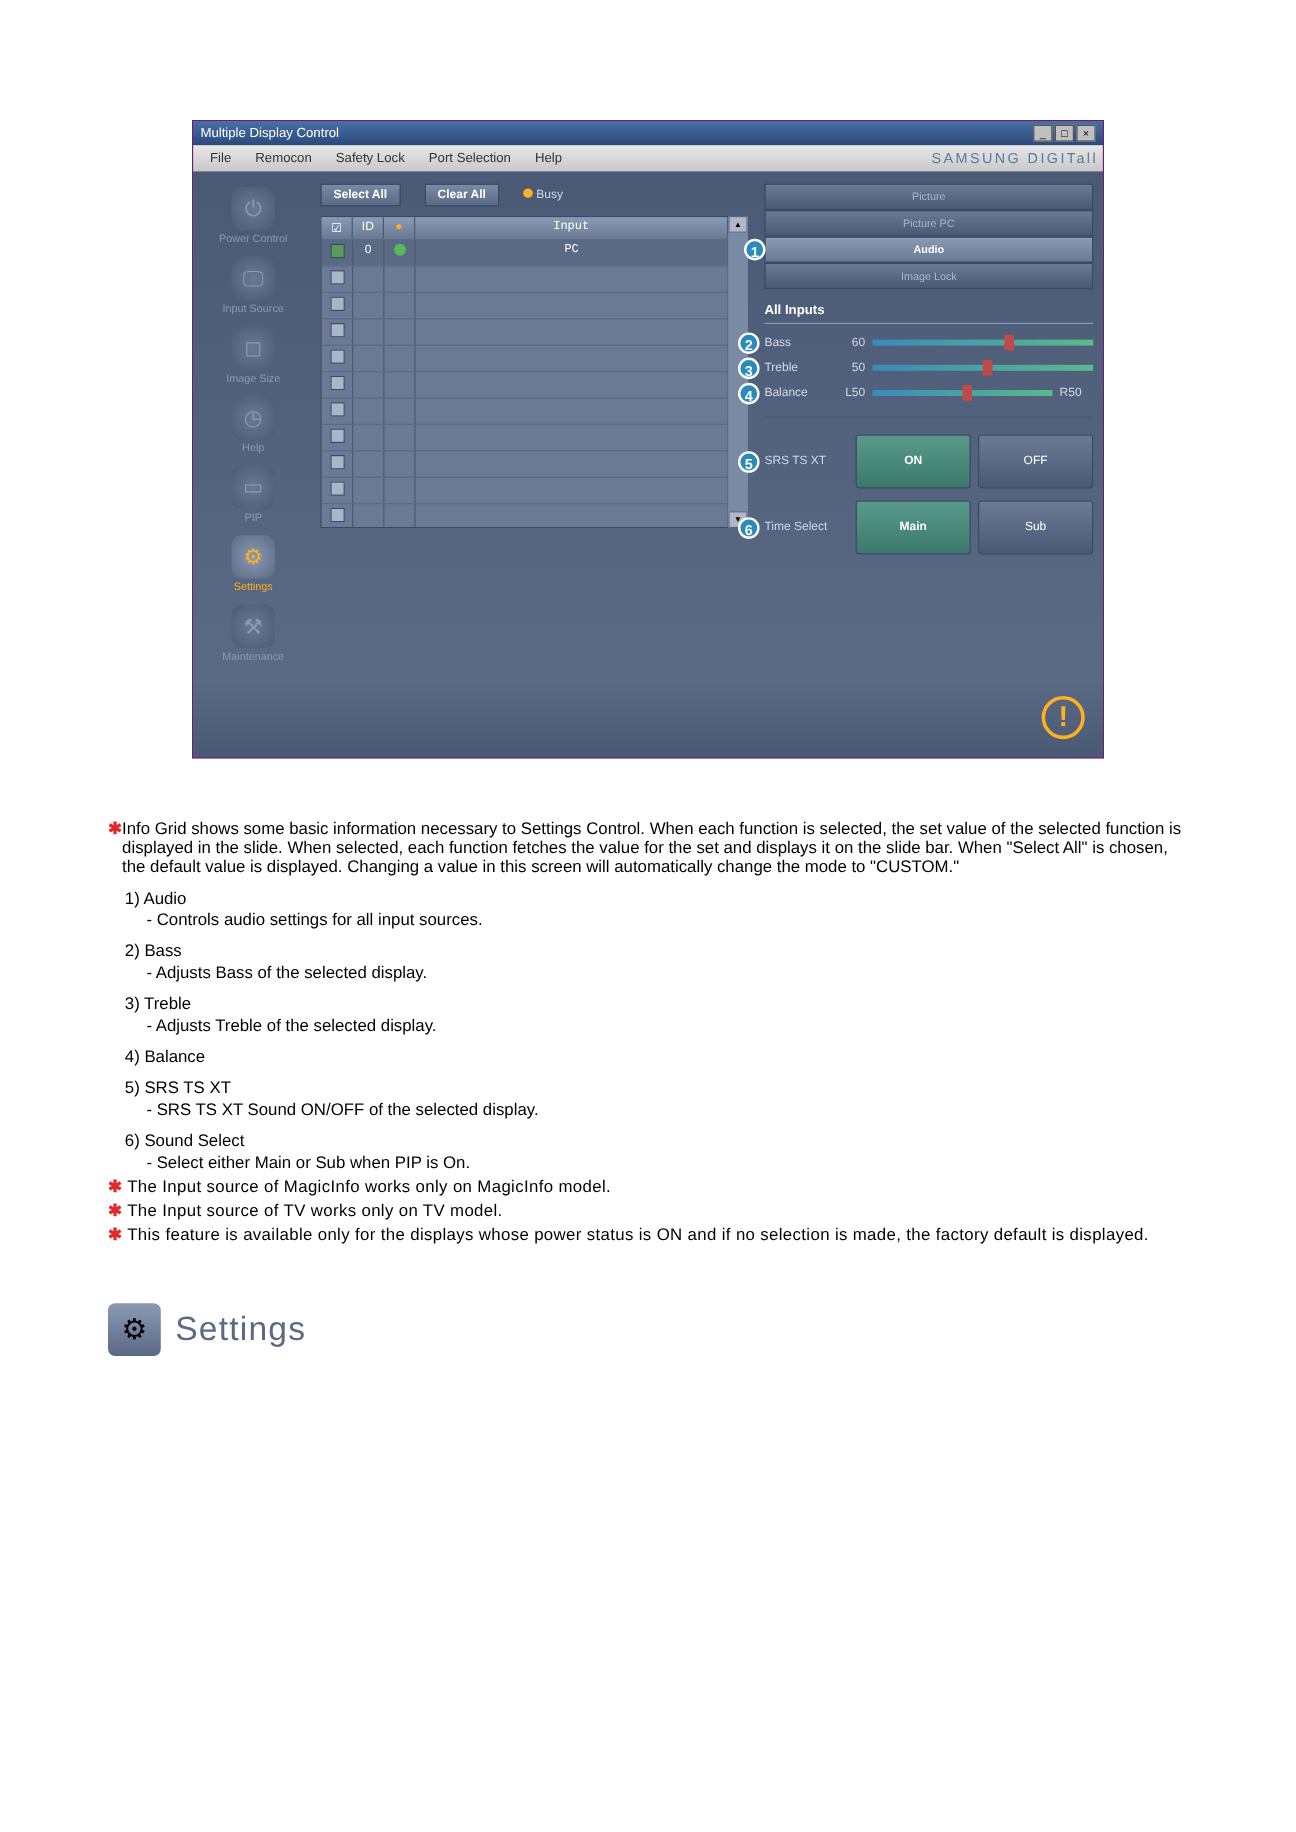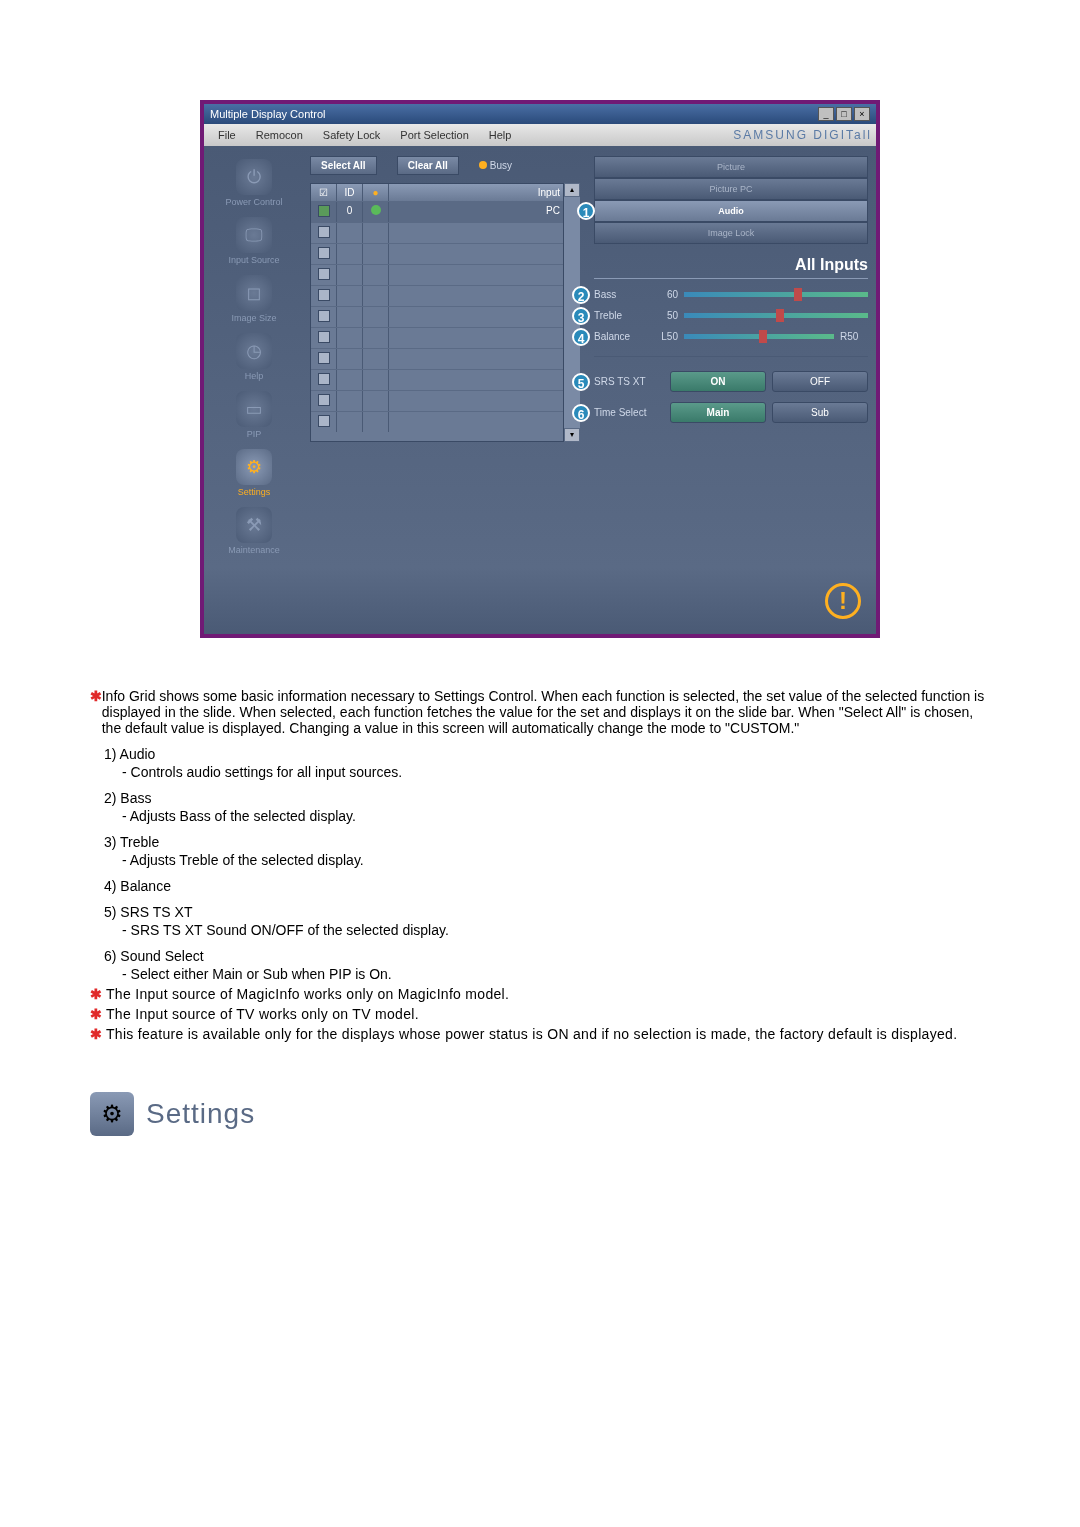--- a/index.html
+++ b/index.html
@@ -1,17 +1,17 @@
 <!DOCTYPE html>
 <html><head>
 <meta charset="utf-8">
 <style>
 * { margin: 0; padding: 0; box-sizing: border-box; font-family: Arial, sans-serif; }
 body { background: #fff; padding: 100px 90px; font-size: 14px; }
-.window { width: 680px; margin: 0 auto; background: #5b6d8a; border: 4px solid #701a75; }
+.window { width: 760px; margin: 0 auto; background: #5b6d8a; border: 1px solid #701a75; }
 .titlebar { background: linear-gradient(#4a6fa5,#2a4a7a); color: #fff; padding: 3px 6px; font-size: 11px; display: flex; justify-content: space-between; align-items: center; }
 .titlebar .btns { display: flex; gap: 2px; }
 .titlebar .btns span { width: 16px; height: 14px; background: #c0c0c0; border: 1px solid #555; display: inline-block; font-size: 9px; text-align: center; line-height: 12px; color: #000; }
 .menubar { background: linear-gradient(#e8e8e8,#c8c8c8); display: flex; padding: 2px 4px; font-size: 11px; align-items: center; }
 .menubar .mitem { padding: 3px 10px; color: #333; cursor: pointer; }
 .menubar .brand { margin-left: auto; color: #5a7aa5; font-size: 12px; letter-spacing: 2px; }
 .content { display: flex; background: linear-gradient(#4a5a75,#5a6a85); min-height: 420px; }
 .sidebar { width: 100px; padding: 10px 4px; display: flex; flex-direction: column; gap: 4px; }
 .sb-item { display: flex; flex-direction: column; align-items: center; padding: 3px; color: #8a9ab5; font-size: 9px; cursor: pointer; }
 .sb-item.active { color: #ffb020; }
@@ -19,46 +19,46 @@
 .sb-item.active .sb-icon { background: radial-gradient(#8a9ab5,#5a6a85); }
 .center { flex: 1; padding: 10px 6px; }
 .toolbar { display: flex; align-items: center; gap: 20px; font-size: 10px; color: #cfd8e8; margin-bottom: 8px; }
 .tb-btn { background: linear-gradient(#7a8aa5,#5a6a85); color: #fff; border: 1px solid #3a4a65; padding: 3px 10px; font-size: 10px; cursor: pointer; font-weight: bold; }
 .busy-dot { width: 8px; height: 8px; border-radius: 50%; background: #ffb020; display: inline-block; margin-right: 3px; }
 .grid { border: 1px solid #3a4a65; background: #6a7a95; font-size: 10px; }
 .grid-head { display: flex; background: linear-gradient(#8a9ab5,#6a7a95); color: #fff; }
 .col-chk { width: 26px; text-align: center; padding: 3px; border-right: 1px solid #4a5a75; }
 .col-id { width: 26px; text-align: center; padding: 3px; border-right: 1px solid #4a5a75; color: #fff; }
 .col-st { width: 26px; text-align: center; padding: 3px; border-right: 1px solid #4a5a75; }
-.col-input { flex: 1; text-align: right; padding: 3px; color: #fff; }
+.col-input { flex: 1; text-align: center; padding: 3px; color: #fff; font-family: Liberation Mono, monospace; }
 .grid-body { height: 240px; overflow-y: auto; }
 .grid-row { display: flex; border-top: 1px solid #5a6a85; background: #6a7a95; }
 .grid-row.active { background: #5a6a85; }
 .chk { width: 12px; height: 12px; background: #aab5c8; border: 1px solid #3a4a65; display: inline-block; }
 .chk.on { background: #5a9a5a; }
 .status-dot { width: 10px; height: 10px; border-radius: 50%; display: inline-block; }
 .status-dot.green { background: #5aba5a; }
 .scroll-v { width: 16px; background: #8a9ab5; display: flex; flex-direction: column; }
 .scroll-btn { height: 14px; background: #b0b8c8; border: 1px solid #5a6a85; font-size: 8px; text-align: center; line-height: 12px; }
 .scroll-track { flex: 1; background: #7a8aa5; }
 .right { width: 290px; padding: 10px 8px; }
 .tabs { display: flex; gap: 0; margin-bottom: 12px; flex-direction: column; }
 .tab { flex: 1; background: linear-gradient(#6a7a95,#4a5a75); color: #aab5c8; font-size: 9px; padding: 5px 2px; text-align: center; border: 1px solid #3a4a65; position: relative; cursor: pointer; }
 .tab.active { background: linear-gradient(#8a9ab5,#6a7a95); color: #fff; font-weight: bold; }
 .callout { position: absolute; left: -18px; top: 1px; width: 18px; height: 18px; background: #2a8aba; border-radius: 50%; color: #fff; font-size: 12px; font-weight: bold; text-align: center; line-height: 18px; border: 2px solid #fff; }
-.section-title { text-align: right; color: #fff; font-size: 16px; font-weight: bold; margin: 6px 0 10px; }
+.section-title { text-align: left; color: #fff; font-size: 11px; font-weight: bold; margin: 6px 0 10px; }
 .underline { border-bottom: 1px solid #8a9ab5; padding-bottom: 4px; }
 .slider-row { display: flex; align-items: center; gap: 6px; margin: 10px 0; font-size: 10px; color: #cfd8e8; position: relative; }
 .slider-label { width: 50px; }
 .slider-val { width: 28px; text-align: right; }
 .slider-track { flex: 1; height: 5px; background: linear-gradient(90deg,#3a8aba,#5aba8a); position: relative; }
 .slider-thumb { position: absolute; top: -4px; width: 8px; height: 13px; background: #c04a4a; }
 .btn-row { display: flex; align-items: center; gap: 6px; margin: 10px 0; font-size: 10px; color: #cfd8e8; position: relative; }
 .btn-row .lbl { width: 70px; }
-.opt-btn { flex: 1; background: linear-gradient(#6a7a95,#4a5a75); color: #fff; border: 1px solid #3a4a65; padding: 4px; font-size: 10px; text-align: center; cursor: pointer; border-radius: 3px; }
+.opt-btn { flex: 1; background: linear-gradient(#6a7a95,#4a5a75); color: #fff; border: 1px solid #3a4a65; padding: 16px; font-size: 10px; text-align: center; cursor: pointer; border-radius: 3px; }
 .opt-btn.active { background: linear-gradient(#5a9a8a,#3a7a6a); font-weight: bold; }
 .callout-abs { position: absolute; left: -22px; width: 18px; height: 18px; background: #2a8aba; border-radius: 50%; color: #fff; font-size: 12px; font-weight: bold; text-align: center; line-height: 18px; border: 2px solid #fff; }
 .bottom { background: linear-gradient(#5a6a85,#4a5a75); padding: 15px; display: flex; justify-content: flex-end; }
 .info-icon-big { width: 36px; height: 36px; border-radius: 50%; border: 3px solid #ffb020; color: #ffb020; text-align: center; line-height: 30px; font-size: 24px; font-weight: bold; }
 .star { color: #e02a2a; font-weight: bold; display: inline-block; width: 16px; }
 .notes { max-width: 940px; margin: 50px auto 0; font-size: 14px; color: #000; }
 .notes .note-item { display: flex; margin: 4px 0; }
 .notes .bold { font-family: Verdana, Arial; letter-spacing: 0.3px; }
 .list-item { margin: 10px 0 2px 14px; }
 .list-sub { margin: 2px 0 2px 32px; }

